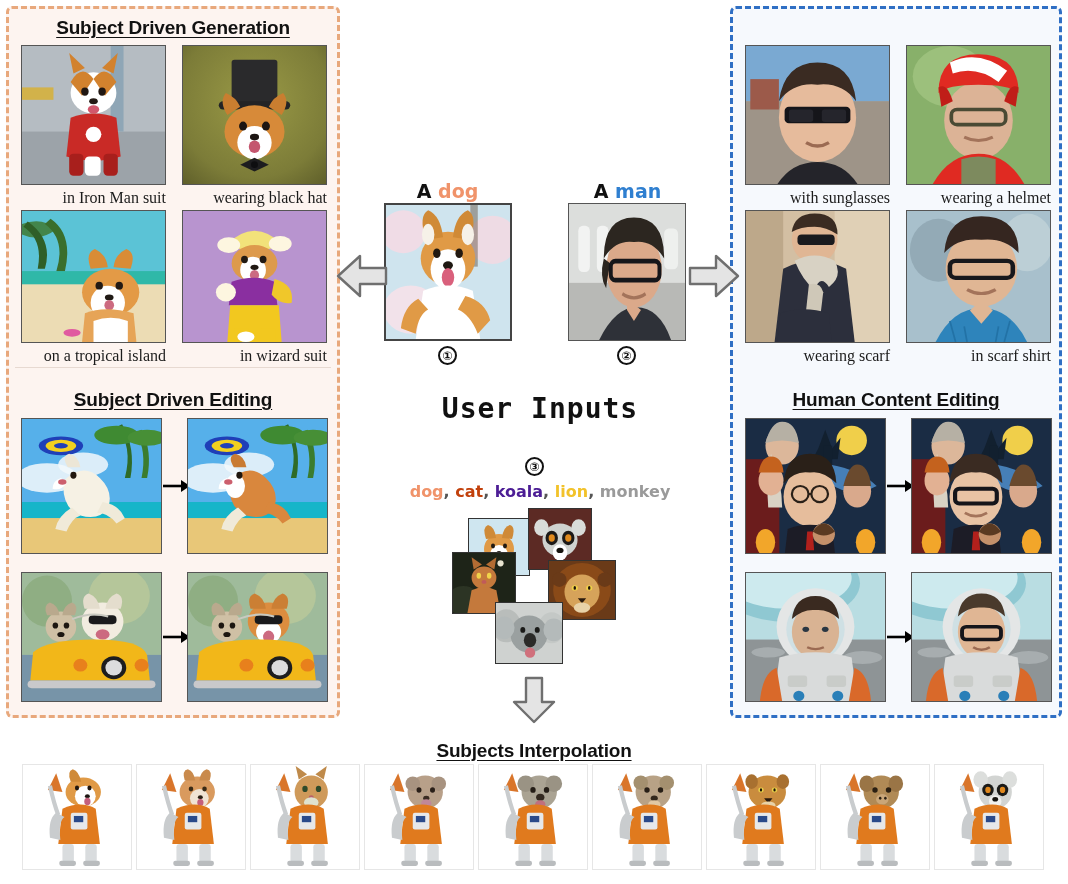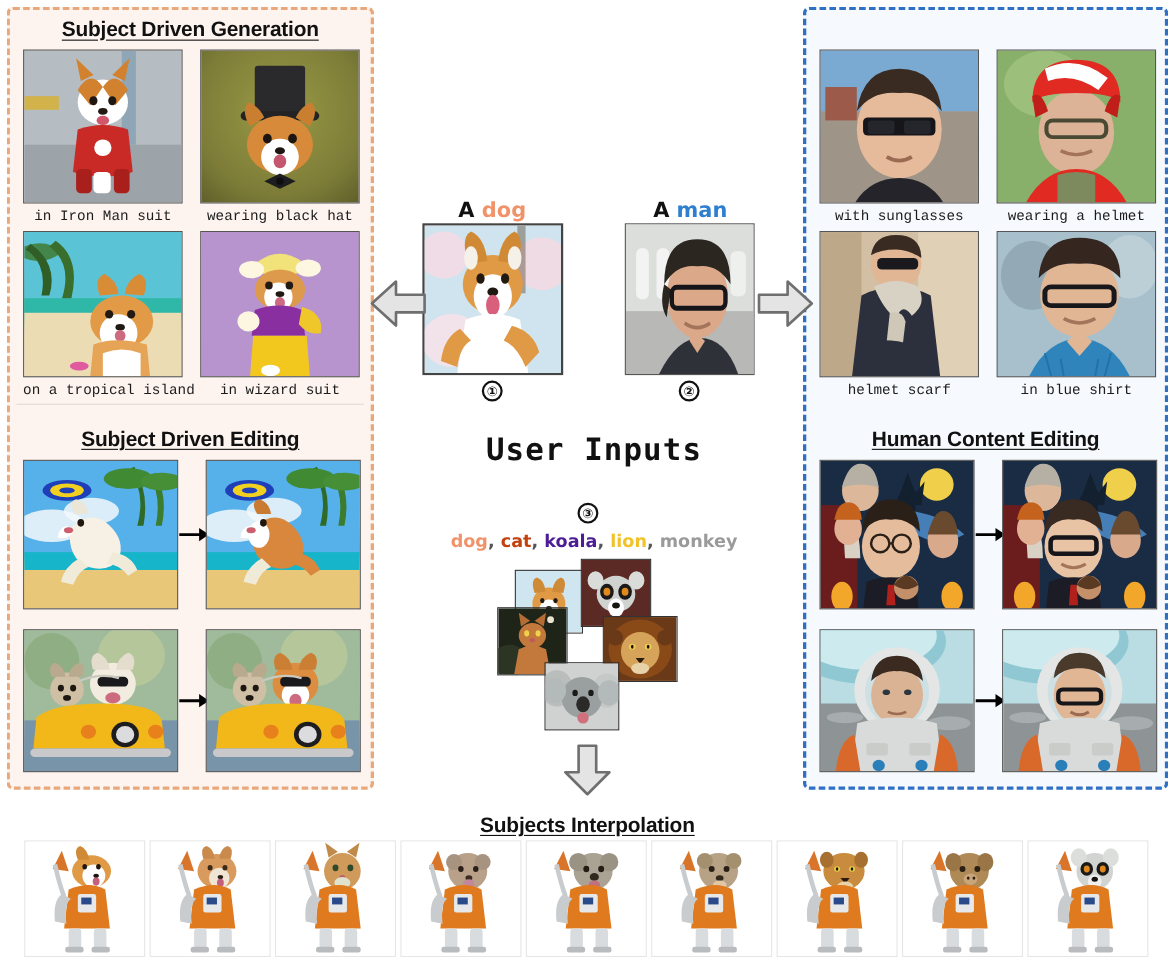--- a/index.html
+++ b/index.html
@@ -42,23 +42,23 @@
   .imgcell{position:absolute;box-sizing:border-box;}
   .ph{
     width:100%;height:100%;
     border:1px solid #555;
     box-sizing:border-box;
     background-size:cover;background-position:center;
     position:relative;overflow:hidden;
   }
   .cap{
     position:absolute;left:0;width:100%;
-    text-align:center;
-    font-family:Liberation Mono, monospace;
-    font-size:13px;color:#1b1b1b;
+    text-align:right;
+    font-family:Liberation Serif, serif;
+    font-size:16px;color:#1b1b1b;
     white-space:nowrap;
   }
 
   
   .center-label{
     position:absolute;text-align:center;white-space:nowrap;
     font-family:"DejaVu Sans", sans-serif;
     font-size:19px;font-weight:bold;color:#111;
   }
   .center-label .accent-dog{color:#f0936a;}
@@ -392,40 +392,40 @@
           <ellipse cx="48" cy="22" rx="16" ry="18" fill="#e0b694"></ellipse>
           <path d="M32 16 q2 -14 16 -14 q16 0 16 16 q-8 -6 -16 -6 q-10 0 -16 4 Z" fill="#3a2b22"></path>
           <rect x="36" y="18" width="26" height="8" rx="3" fill="#1a1a1e"></rect>
           <path d="M26 44 q22 -12 44 0 l6 56 l-56 0 Z" fill="#2c2f3c"></path>
           <path d="M34 38 q14 -8 28 0 q6 12 -4 20 q-6 -10 -10 2 q-8 -6 -14 -22 Z" fill="#d8d2c4"></path>
           <path d="M44 56 q8 -2 10 6 l-4 36 l-10 -2 Z" fill="#cfc8b8"></path>
           <path d="M24 78 q16 -6 34 0 l2 22 l-38 0 Z" fill="#2c2f3c"></path>
         </svg>
       </div>
     </div>
-    <div class="cap" style="top:338px;left:12px;width:145px;">helmet scarf</div>
+    <div class="cap" style="top:338px;left:12px;width:145px;">wearing scarf</div>
 
     <div class="imgcell" style="left:173px;top:201px;width:145px;height:133px;">
       <div class="ph" style="background:linear-gradient(180deg,#9dbcd0 0%,#b6c8cf 40%,#8aa4b2 100%);">
         <svg viewBox="0 0 100 100" width="100%" height="100%" preserveAspectRatio="none">
           <rect x="0" y="0" width="100" height="100" fill="#a8c0cc"></rect>
           <ellipse cx="22" cy="30" rx="20" ry="24" fill="#93aab6"></ellipse>
           <ellipse cx="84" cy="24" rx="18" ry="22" fill="#bccfd6"></ellipse>
           <ellipse cx="52" cy="44" rx="25" ry="29" fill="#e0b694"></ellipse>
           <path d="M26 32 q2 -28 26 -28 q26 0 26 28 q-10 -12 -26 -10 q-16 -2 -26 10 Z" fill="#352620"></path>
           <rect x="30" y="38" width="44" height="13" rx="4" fill="none" stroke="#18181c" stroke-width="3.2"></rect>
           <line x1="52" y1="43" x2="52" y2="43" stroke="#18181c" stroke-width="2"></line>
           <path d="M42 60 q10 6 20 0" stroke="#a3735a" stroke-width="2.4" fill="none"></path>
           <path d="M20 100 q12 -26 32 -26 q20 0 32 26 Z" fill="#2e84bb"></path>
           <path d="M44 76 l8 10 l8 -10 l-4 -4 l-8 0 Z" fill="#e0b694"></path>
           <path d="M30 84 l4 16 M40 88 l2 12 M64 88 l-2 12 M72 84 l-4 16" stroke="#2272a6" stroke-width="1.2" fill="none"></path>
         </svg>
       </div>
     </div>
-    <div class="cap" style="top:338px;left:173px;width:145px;">in blue shirt</div>
+    <div class="cap" style="top:338px;left:173px;width:145px;">in scarf shirt</div>
 
     <div class="sec-title" style="position:absolute;left:0;top:380px;width:100%;">Human Content Editing</div>
 
     <div class="imgcell" style="left:12px;top:409px;width:141px;height:136px;">
       <div class="ph" style="background:linear-gradient(180deg,#17283f 0%,#1e3a56 45%,#3a1e22 80%,#6a2a1c 100%);">
         <svg viewBox="0 0 100 100" width="100%" height="100%" preserveAspectRatio="none">
           <rect x="0" y="0" width="100" height="100" fill="#1a2c44"></rect>
           <circle cx="76" cy="16" r="11" fill="#f0cf4a"></circle>
           <path d="M52 22 l5 -14 l5 14 l6 -8 l-2 16 l-18 0 Z" fill="#12202f"></path>
           <rect x="56" y="20" width="6" height="16" fill="#12202f"></rect>

